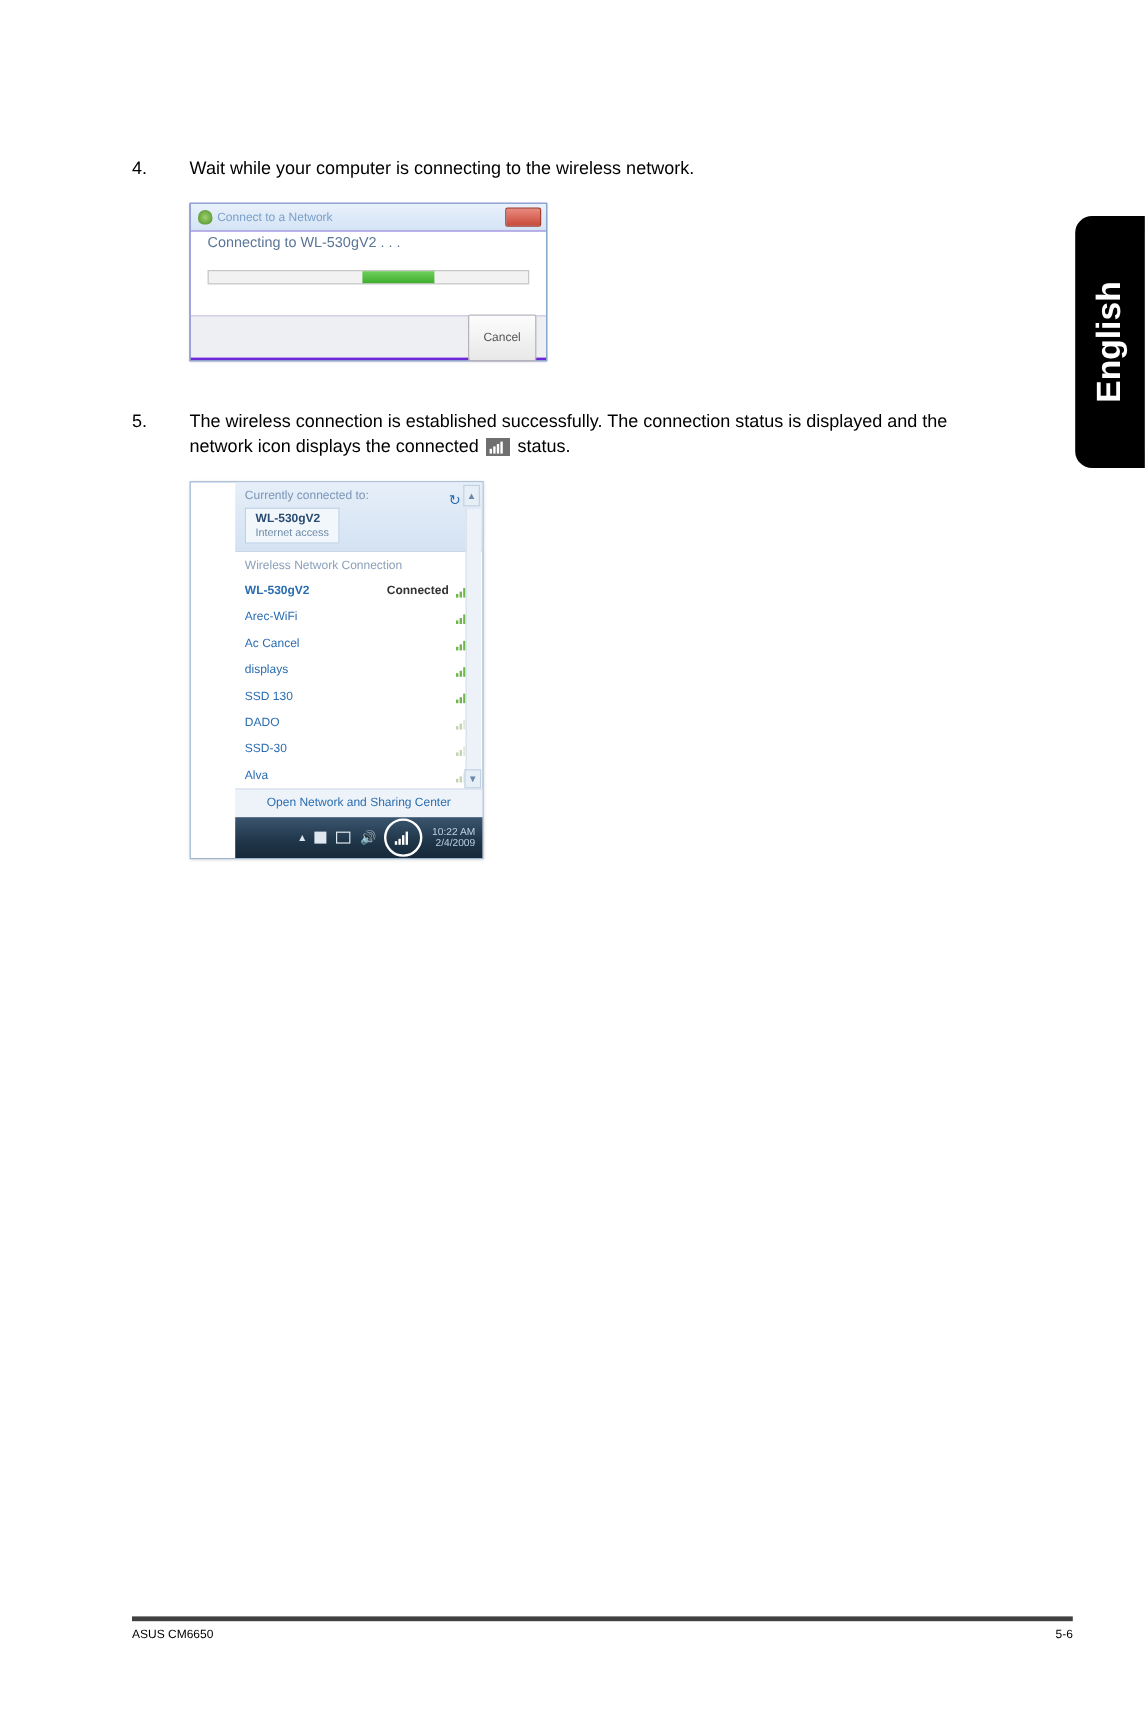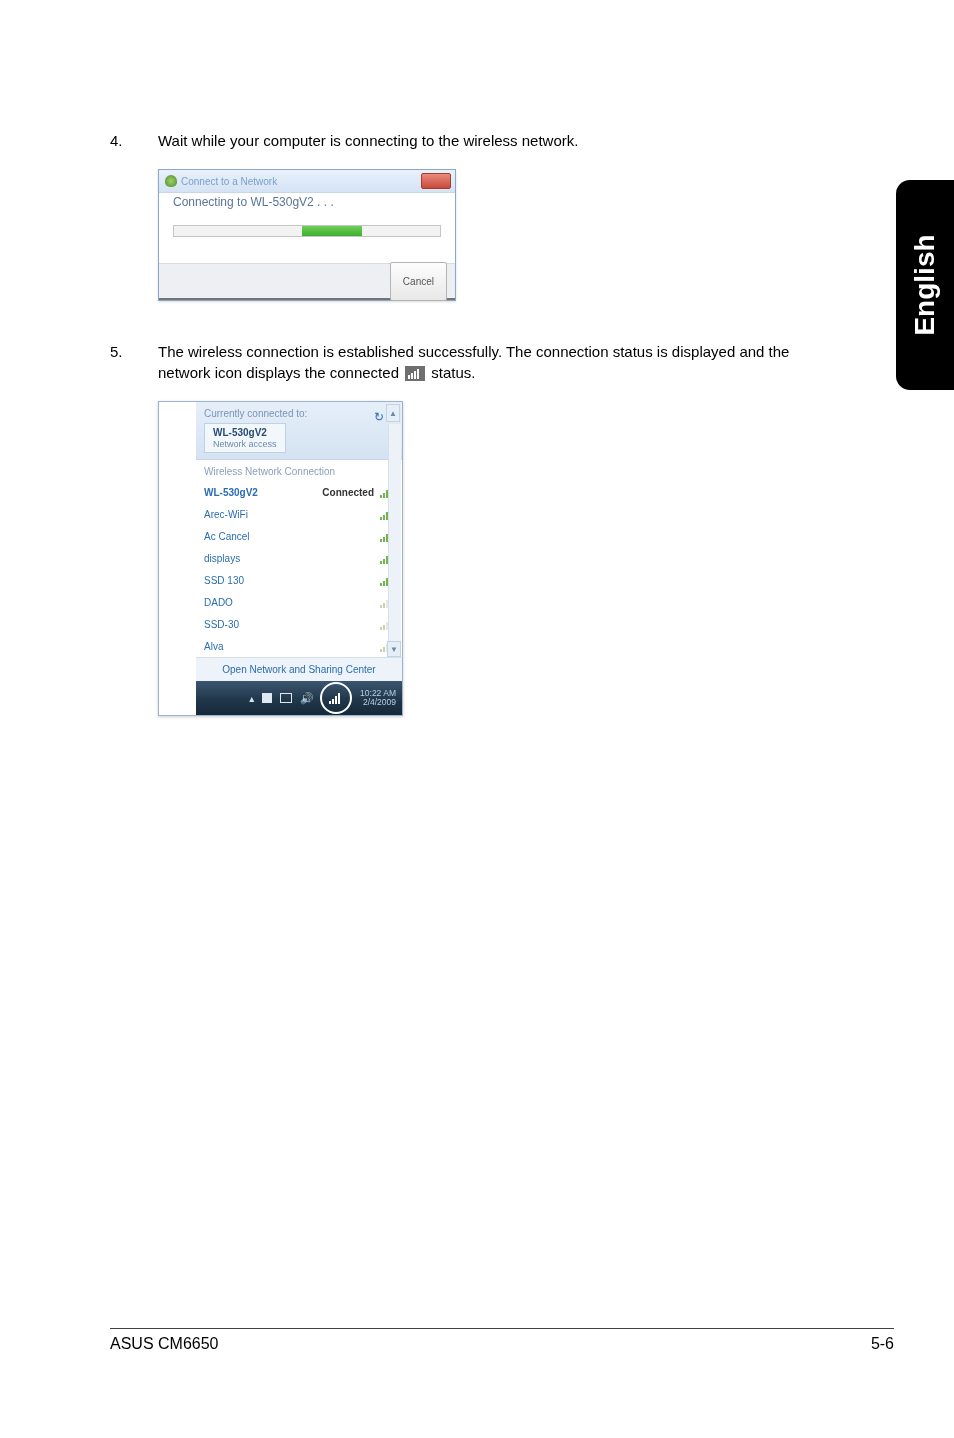--- a/index.html
+++ b/index.html
@@ -60,37 +60,37 @@
     align-items: center;
     justify-content: center;
   }
   .side-tab span { transform: rotate(-90deg); }
 
   
   .footer {
     position: absolute;
     left: 110px;
     right: 60px;
-    bottom: 85px;
-    border-top: 1px solid #404040;
+    bottom: 70px;
+    border-top: 4px solid #404040;
     padding-top: 6px;
-    font-size: 16px;
+    font-size: 10px;
     display: flex;
     justify-content: space-between;
   }
 
   
   .dlg1 {
     width: 296px;
     height: 130px;
     margin-left: 48px;
     margin-top: 8px;
     margin-bottom: 40px;
     border: 1px solid #8aa8cc;
-    background: #737373;
+    background: #6d28d9;
     box-shadow: 0 1px 2px rgba(0,0,0,0.15);
   }
   .dlg1-title {
     height: 22px;
     background: linear-gradient(#e9f1fb, #d4e3f5);
     border-bottom: 1px solid #c8d6e8;
     font-size: 10px;
     color: #7aa0c8;
     display: flex;
     align-items: center;
@@ -281,21 +281,21 @@
       </span>
       <span> status.</span>
     </div>
   </div>
 
   <div class="pop2">
     <div class="pop2-top">
       <div class="line1">Currently connected to:</div>
       <div class="tag">
         <span>WL-530gV2</span>
-        <span class="sub">Network access</span>
+        <span class="sub">Internet access</span>
       </div>
       <span class="refresh">↻</span>
       <span class="scroll-up">▲</span>
     </div>
 
     <div class="pop2-section">
       <span>Wireless Network Connection</span>
       <span class="arrow">˄</span>
     </div>
 

